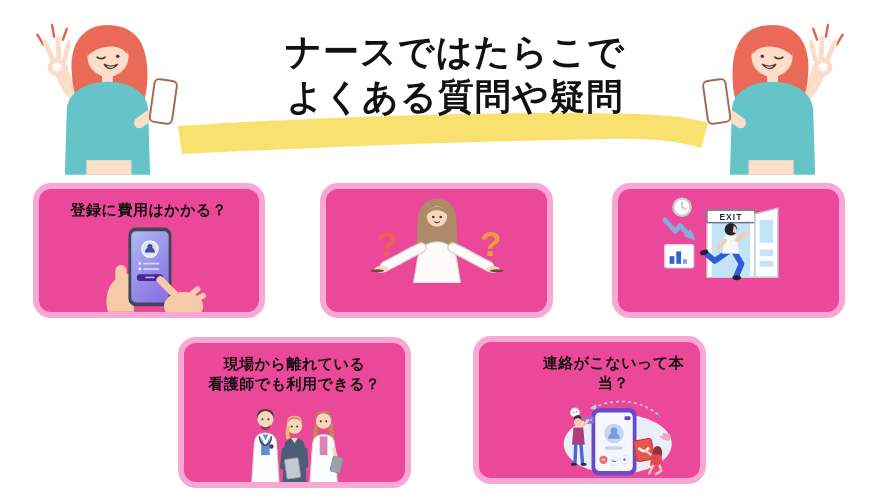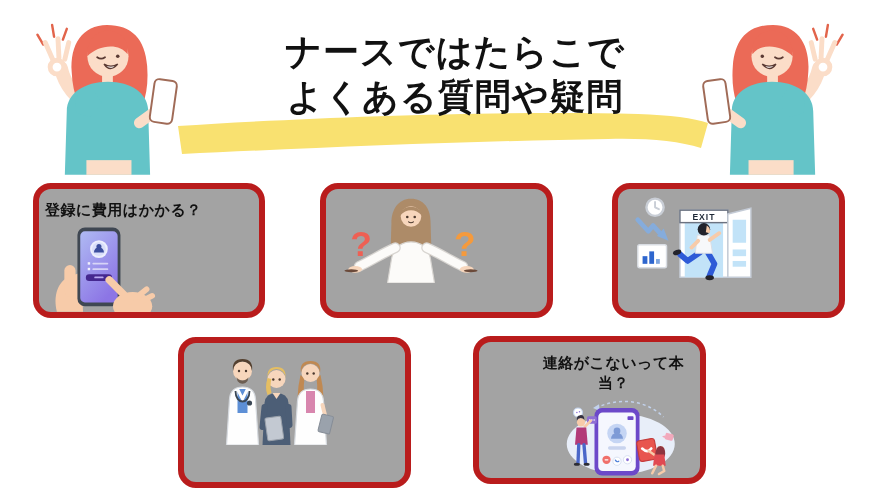--- a/index.html
+++ b/index.html
@@ -11,23 +11,23 @@
     position:absolute;left:0;top:14px;width:880px;margin:15px;
     text-align:center;font-size:36px;line-height:1.25;font-weight:900;
     color:#111;letter-spacing:1px;white-space:pre-line;z-index:3;
   }
   .swoosh{position:absolute;left:170px;top:108px;width:545px;height:52px;z-index:1;}
   .mascot{position:absolute;width:196px;height:164px;z-index:2;}
   .mascot.left{left:8px;top:12px;}
   .mascot.right{left:676px;top:12px;}
   .mascot.right svg{transform:scaleX(-1);}
   .card{
-    position:absolute;box-sizing:border-box;background:#a3a3a3;
-    border:6px solid #b91c1c;border-radius:18px;z-index:4;
-    display:flex;flex-direction:column;align-items:flex-start;
+    position:absolute;box-sizing:border-box;background:#ec4899;
+    border:6px solid #f9a8d4;border-radius:18px;z-index:4;
+    display:flex;flex-direction:column;align-items:center;
   }
   .q{
     margin:11px 6px 0 6px;font-size:15px;font-weight:800;color:#111;
     text-align:center;line-height:1.35;white-space:pre-line;letter-spacing:.5px;
   }
   .illo{display:block;margin-top:2px;}
 </style>
 </head>
 <body>
 
@@ -180,20 +180,22 @@
       <ellipse cx="93" cy="90.5" rx="4.5" ry="2.6" fill="#23232B"></ellipse>
       <path d="M80 46 L 93 46 L 96 65 L 78 65 Z" fill="#F7F8FA" stroke="#D9DDE3" stroke-width="1"></path>
       <path d="M93 51 L 103 44" stroke="#F7CBA9" stroke-width="4" stroke-linecap="round"></path>
       <path d="M81 52 L 74 59" stroke="#F7CBA9" stroke-width="4" stroke-linecap="round"></path>
       <circle cx="87" cy="40" r="6.5" fill="#23232B"></circle>
       <path d="M90 36 a6.5 6.5 0 0 1 3 8 l-4 -1 Z" fill="#F7CBA9"></path>
     </svg>
   </section>
 
   <section class="card" style="left:178px;top:337px;width:233px;height:151px;">
+    <h2 class="q">現場から離れている
+看護師でも利用できる？</h2>
     <svg class="illo" viewBox="0 0 180 100" width="185" height="100" aria-hidden="true">
 
       <path d="M40 100 L 43 54 Q 44 42 56 42 Q 68 42 69 54 L 72 100 Z" fill="#FEFEFE" stroke="#D5D9DE" stroke-width="1.2"></path>
       <rect x="51" y="44" width="10" height="24" fill="#5D8FD6"></rect>
       <path d="M51 44 L 56 54 L 61 44" fill="none" stroke="#FEFEFE" stroke-width="3"></path>
       <path d="M49 46 C 49 60 63 60 63 46" fill="none" stroke="#3A4654" stroke-width="1.8"></path>
       <circle cx="63" cy="58" r="2.6" fill="#3A4654"></circle>
       <circle cx="56" cy="26" r="9.5" fill="#F7D6BC"></circle>
       <path d="M46.5 26 a9.5 9.5 0 0 1 19 0 q1.5 -12 -9.5 -12 q-11 0 -9.5 12 Z" fill="#54402F"></path>
       <path d="M50 32 a7 7 0 0 0 12 0 l-1 4 a6 6 0 0 1 -10 0 Z" fill="#54402F" opacity="0.7"></path>

